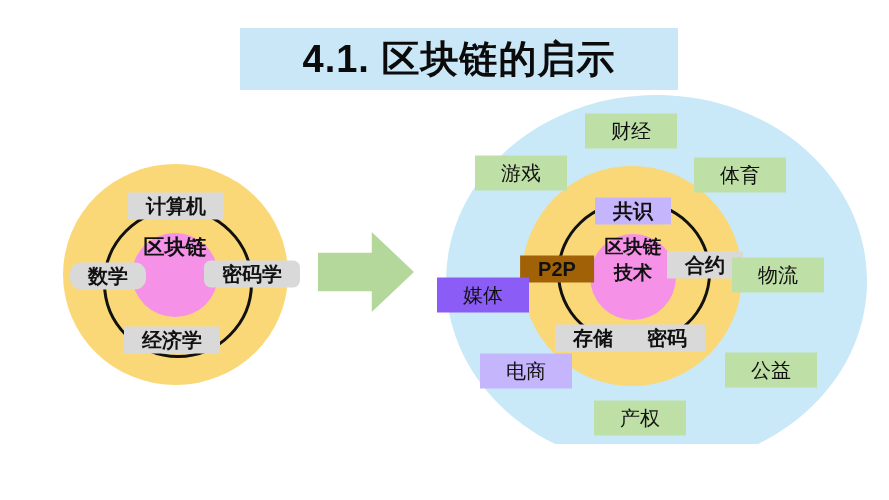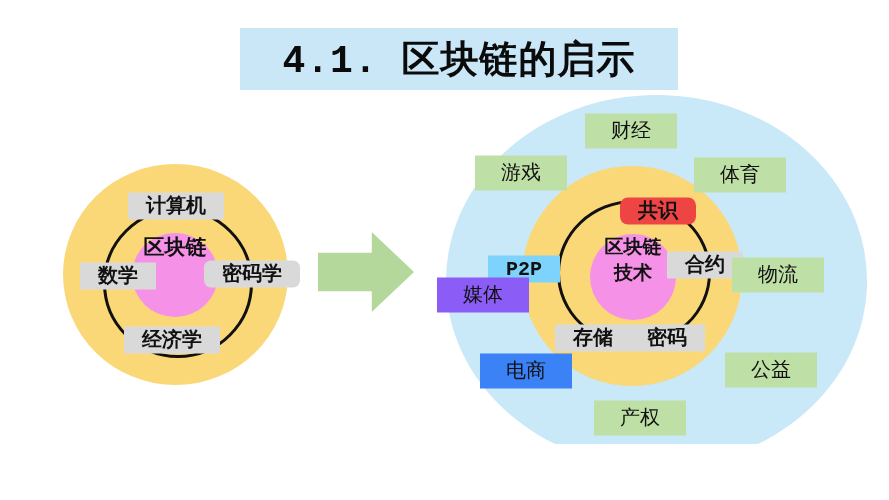--- a/index.html
+++ b/index.html
@@ -1,17 +1,17 @@
 <!DOCTYPE html>
 <html><head>
 <meta charset="utf-8">
 <style>
   html,body{margin:0;padding:0;background:#ffffff;}
   .stage{position:relative;width:889px;height:444px;background:#ffffff;overflow:hidden;
-         font-family:Liberation Mono, monospace;color:#111;}
+         font-family:Liberation Sans, sans-serif;color:#111;}
   .circle{position:absolute;border-radius:50%;}
   .ring{position:absolute;border:3.5px solid #111;border-radius:50%;background:transparent;}
   .core{display:flex;flex-direction:column;align-items:center;
         text-align:center;font-weight:bold;color:#111;}
   .title-bar{position:absolute;left:240px;top:28px;width:438px;height:62px;background:#cae7f7;
              display:flex;align-items:center;justify-content:center;z-index:5;}
   .title-text{font-size:38px;font-weight:bold;letter-spacing:1px;color:#0b0b0b;}
   .lbl{position:absolute;transform:translate(-50%,-50%);white-space:nowrap;line-height:1.15;}
   .glabel{background:#d9d9d9;padding:2px 18px;font-weight:bold;font-size:20px;z-index:6;}
   .applabel{background:#bedfa5;padding:6px 26px;font-size:20px;z-index:6;}
@@ -30,47 +30,47 @@
     <span class="title-text">4.1. 区块链的启示</span>
   </div>
 
   <div>
     <div class="circle" style="left: 63px; top: 164px; width: 225px; height: 221px; z-index: 1; background-color: rgb(250, 216, 120);"></div>
     <div class="ring" style="left: 103px; top: 208px; width: 144px; height: 144px; z-index: 2; border-color: rgb(17, 17, 17);"></div>
     <div class="circle core" style="left: 132px; top: 233px; width: 86px; height: 84px; z-index: 3; font-size: 21px; background-color: rgb(245, 145, 231);">
       <span>区块链</span>
     </div>
     <div class="lbl glabel" style="left: 176px; top: 206px; background-color: rgb(217, 217, 217);">计算机</div>
-    <div class="lbl glabel" style="left: 118px; top: 276px; background-color: rgb(217, 217, 217);">数学</div>
+    <div class="lbl glabel" style="left: 108px; top: 276px; background-color: rgb(217, 217, 217); border-radius: 11px;">数学</div>
     <div class="lbl glabel" style="left: 252px; top: 274px; background-color: rgb(217, 217, 217); border-radius: 7px;">密码学</div>
     <div class="lbl glabel" style="left: 172px; top: 340px; background-color: rgb(217, 217, 217);">经济学</div>
   </div>
 
   <div class="arrow" style="background-color: rgb(180, 215, 155);"></div>
 
   <div>
     <div class="circle" style="left: 446px; top: 95px; width: 421px; height: 372px; z-index: 1; background-color: rgb(201, 232, 248);"></div>
     <div class="circle" style="left: 522px; top: 166px; width: 220px; height: 220px; z-index: 2; background-color: rgb(250, 216, 120);"></div>
     <div class="ring" style="left: 557px; top: 200px; width: 148px; height: 140px; z-index: 3; border-color: rgb(17, 17, 17);"></div>
     <div class="circle core" style="left: 590px; top: 234px; width: 86px; height: 86px; z-index: 4; font-size: 19px; background-color: rgb(245, 145, 231);">
       <span>区块链</span>
       <span>技术</span>
     </div>
 
-    <div class="lbl glabel" style="left: 658px; top: 211px; background-color: #ef4444; border-radius: 8px;">共识</div>
-    <div class="lbl glabel" style="left: 524px; top: 269px; background-color: #7dd3fc;">P2P</div>
+    <div class="lbl glabel" style="left: 633px; top: 211px; background-color: #c4b5fd;">共识</div>
+    <div class="lbl glabel" style="left: 557px; top: 269px; background-color: #a16207;">P2P</div>
     <div class="lbl glabel" style="left: 705px; top: 265px; background-color: rgb(217, 217, 217);">合约</div>
     <div class="lbl glabel" style="left: 593px; top: 338px; background-color: rgb(217, 217, 217);">存储</div>
     <div class="lbl glabel" style="left: 667px; top: 338px; background-color: rgb(217, 217, 217);">密码</div>
 
     <div class="lbl applabel" style="left: 631px; top: 131px; background-color: rgb(190, 223, 165);">财经</div>
     <div class="lbl applabel" style="left: 521px; top: 173px; background-color: rgb(190, 223, 165);">游戏</div>
     <div class="lbl applabel" style="left: 740px; top: 175px; background-color: rgb(190, 223, 165);">体育</div>
     <div class="lbl applabel" style="left: 483px; top: 271px; background-color: #8b5cf6; margin-top: 24px;">媒体</div>
     <div class="lbl applabel" style="left: 778px; top: 275px; background-color: rgb(190, 223, 165);">物流</div>
-    <div class="lbl applabel" style="left: 526px; top: 371px; background-color: #3b82f6;">电商</div>
+    <div class="lbl applabel" style="left: 526px; top: 371px; background-color: #c4b5fd;">电商</div>
     <div class="lbl applabel" style="left: 771px; top: 370px; background-color: rgb(190, 223, 165);">公益</div>
     <div class="lbl applabel" style="left: 632px; top: 418px; background-color: rgb(190, 223, 165); margin-left: 8px;">产权</div>
   </div>
 
   <div class="pagenum">52</div>
 
 </div>
 
 </body></html>

